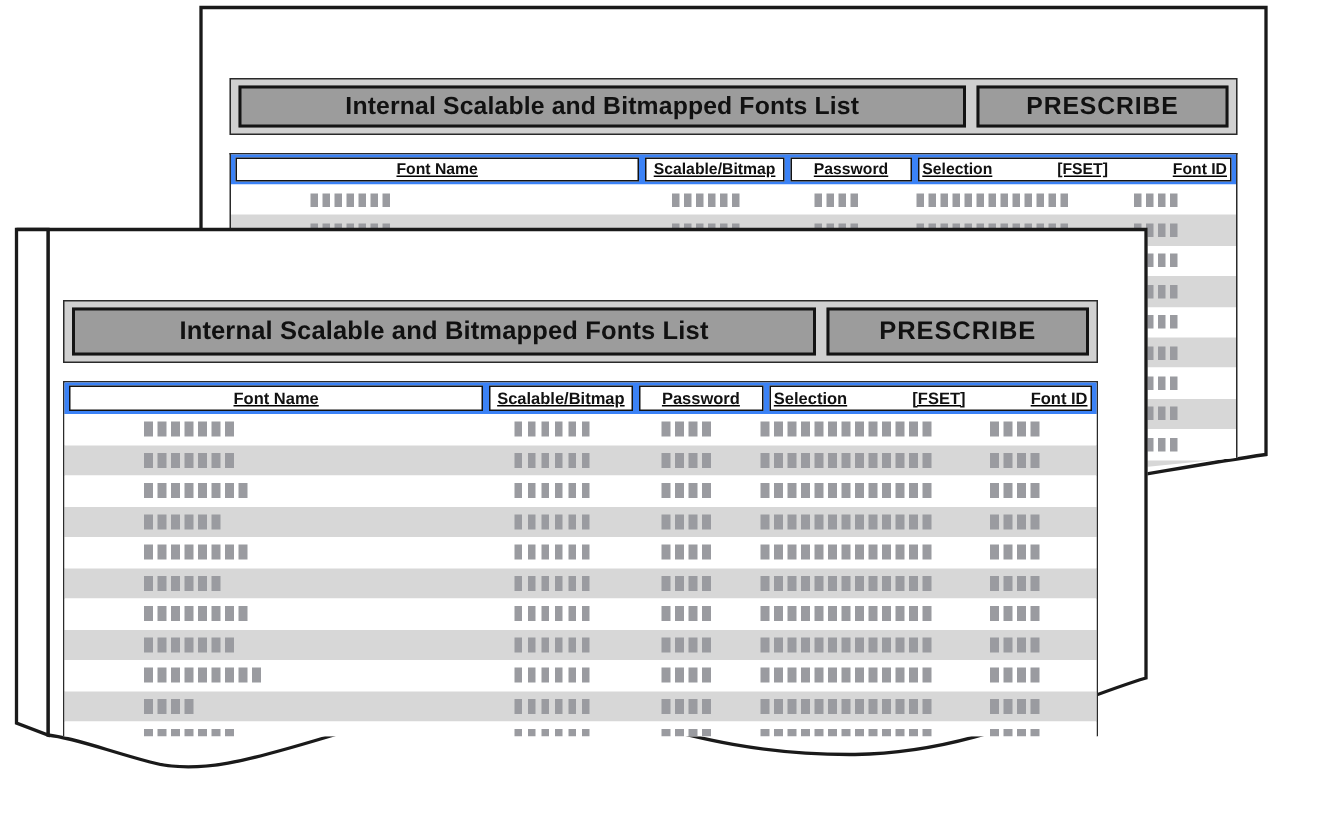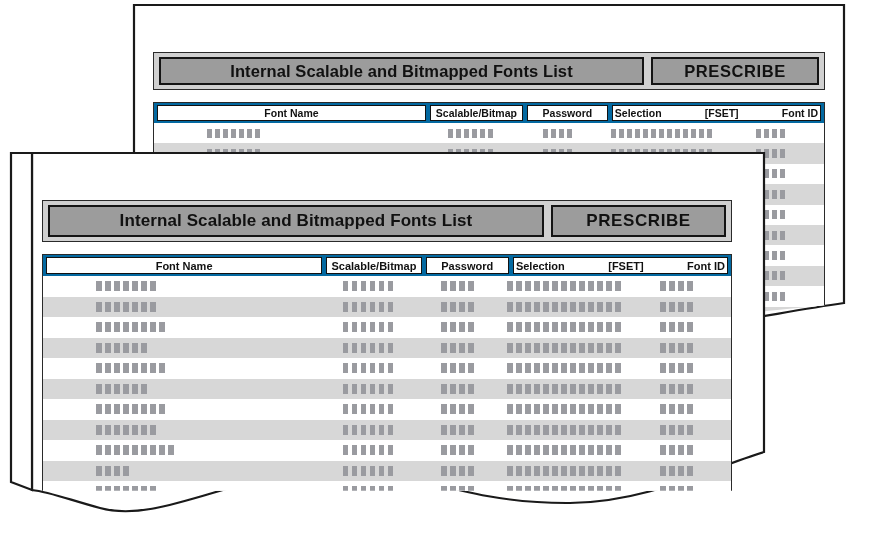--- a/index.html
+++ b/index.html
@@ -97,22 +97,23 @@
     position: absolute;
     background: #ffffff;
     border-left: 1px solid #2a2a2a;
     border-right: 1px solid #2a2a2a;
     border-top: 1px solid #2a2a2a;
     box-sizing: border-box;
   }
   .head-row {
     display: flex;
     align-items: stretch;
-    background: #0369a1;
+    background: #3b82f6;
     box-sizing: border-box;
+    text-decoration: underline;
   }
   .hcell {
     background: #ffffff;
     border: 1.5px solid #121212;
     box-sizing: border-box;
     display: flex;
     align-items: center;
     justify-content: center;
     font-weight: bold;
     color: #111111;

